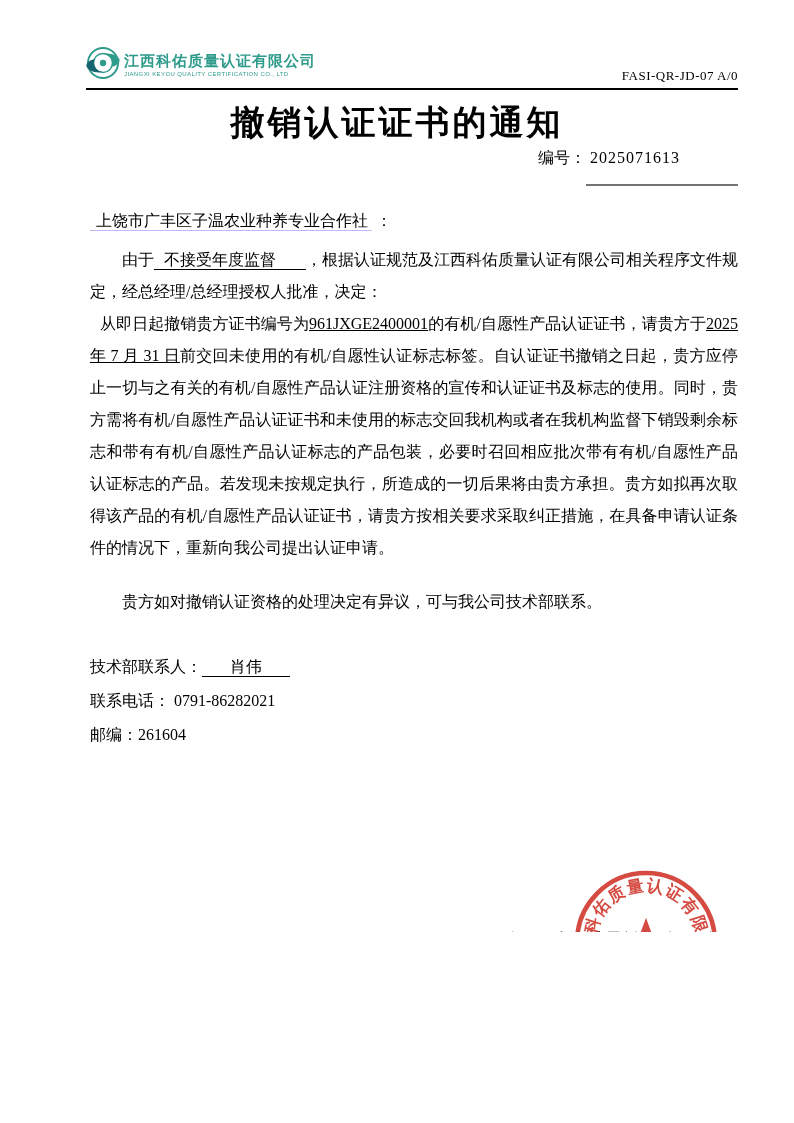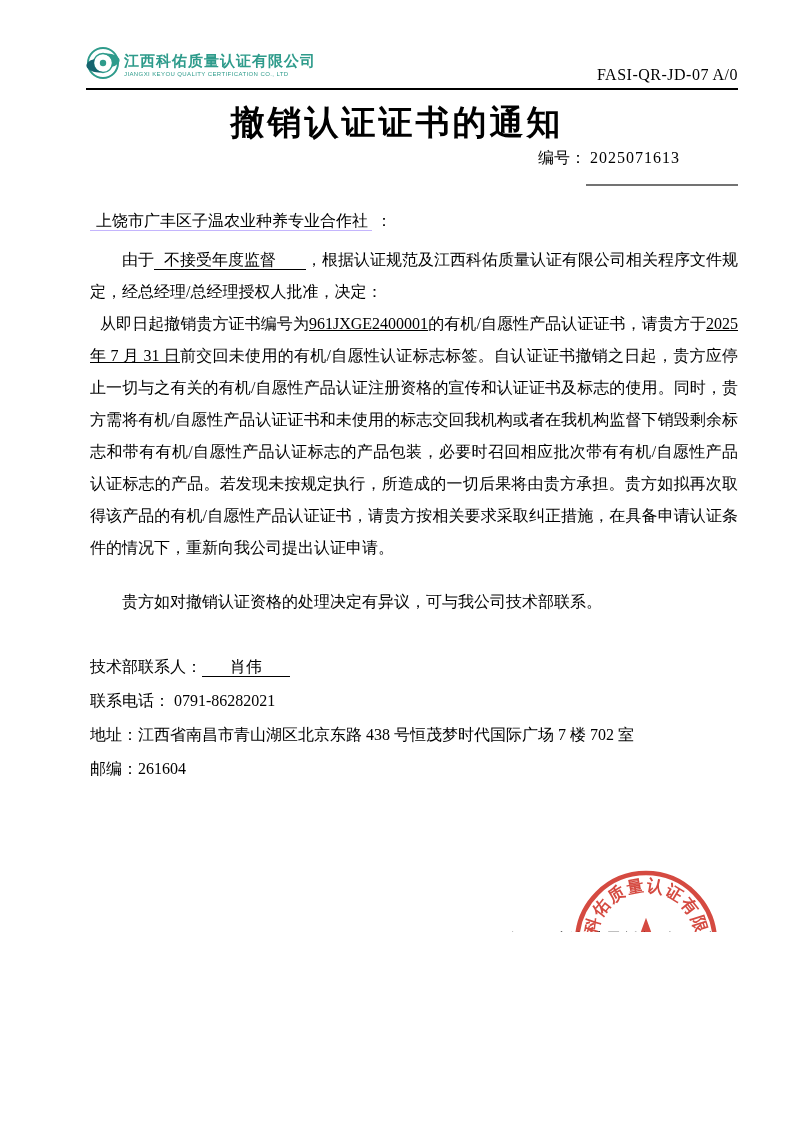--- a/index.html
+++ b/index.html
@@ -23,21 +23,21 @@
   .logo{display:flex;align-items:center;gap:4px;}
   .logo-names{display:flex;flex-direction:column;line-height:1.05;}
   .logo-cn{
     font-family:"Liberation Sans","DejaVu Sans",sans-serif;
     font-weight:bold;font-size:15px;color:#2e9b8b;letter-spacing:1px;
   }
   .logo-en{
     font-family:"Liberation Sans","DejaVu Sans",sans-serif;
     font-size:6px;color:#2e9b8b;letter-spacing:.4px;margin-top:2px;
   }
-  .doc-code{font-size:16px;letter-spacing:.5px;}
+  .doc-code{font-size:13px;letter-spacing:.5px;}
   
   .title{
     position:absolute;left:0;right:0;top:100px;
     text-align:center;font-size:34px;font-weight:bold;letter-spacing:3px;
   }
   .doc-no{
     position:absolute;right:56px;top:148px;
     font-size:16px;
   }
   .doc-no .num{
@@ -113,21 +113,20 @@
 
     <p class="p1"><span>由于</span><span class="reason">不接受年度监督</span><span>，根据认证规范及江西科佑质量认证有限公司相关程序文件规定，经总经理/总经理授权人批准，决定：</span></p>
 
     <p class="p2"><span>从即日起撤销贵方证书编号为</span><span class="u">961JXGE2400001</span><span>的有机/自愿性产品认证证书，请贵方于</span><span class="u">2025 年 7 月 31 日</span><span>前交回未使用的有机/自愿性认证标志标签。自认证证书撤销之日起，贵方应停止一切与之有关的有机/自愿性产品认证注册资格的宣传和认证证书及标志的使用。同时，贵方需将有机/自愿性产品认证证书和未使用的标志交回我机构或者在我机构监督下销毁剩余标志和带有有机/自愿性产品认证标志的产品包装，必要时召回相应批次带有有机/自愿性产品认证标志的产品。若发现未按规定执行，所造成的一切后果将由贵方承担。贵方如拟再次取得该产品的有机/自愿性产品认证证书，请贵方按相关要求采取纠正措施，在具备申请认证条件的情况下，重新向我公司提出认证申请。</span></p>
 
     <p class="p3">贵方如对撤销认证资格的处理决定有异议，可与我公司技术部联系。</p>
 
     <div class="contactblock">
       <p class="contact-line"><span>技术部联系人：</span><span class="contact-name">肖伟</span></p>
       <p class="contact-line"><span>联系电话：</span>&nbsp;<span>0791-86282021</span></p>
-      <p class="contact-line"><span>地址：</span><span>江西省南昌市青山湖区北京东路 438 号恒茂梦时代国际广场 7 楼 702 室</span></p>
       <p class="contact-line"><span>邮编：</span><span>261604</span></p>
     </div>
   </div>
 
   <div class="signature">
     <div class="sig-company">江西科佑质量认证有限公司</div>
     <div class="sig-date">2025 年    07    月    21 日</div>
   </div>
 
   <div class="seal">

